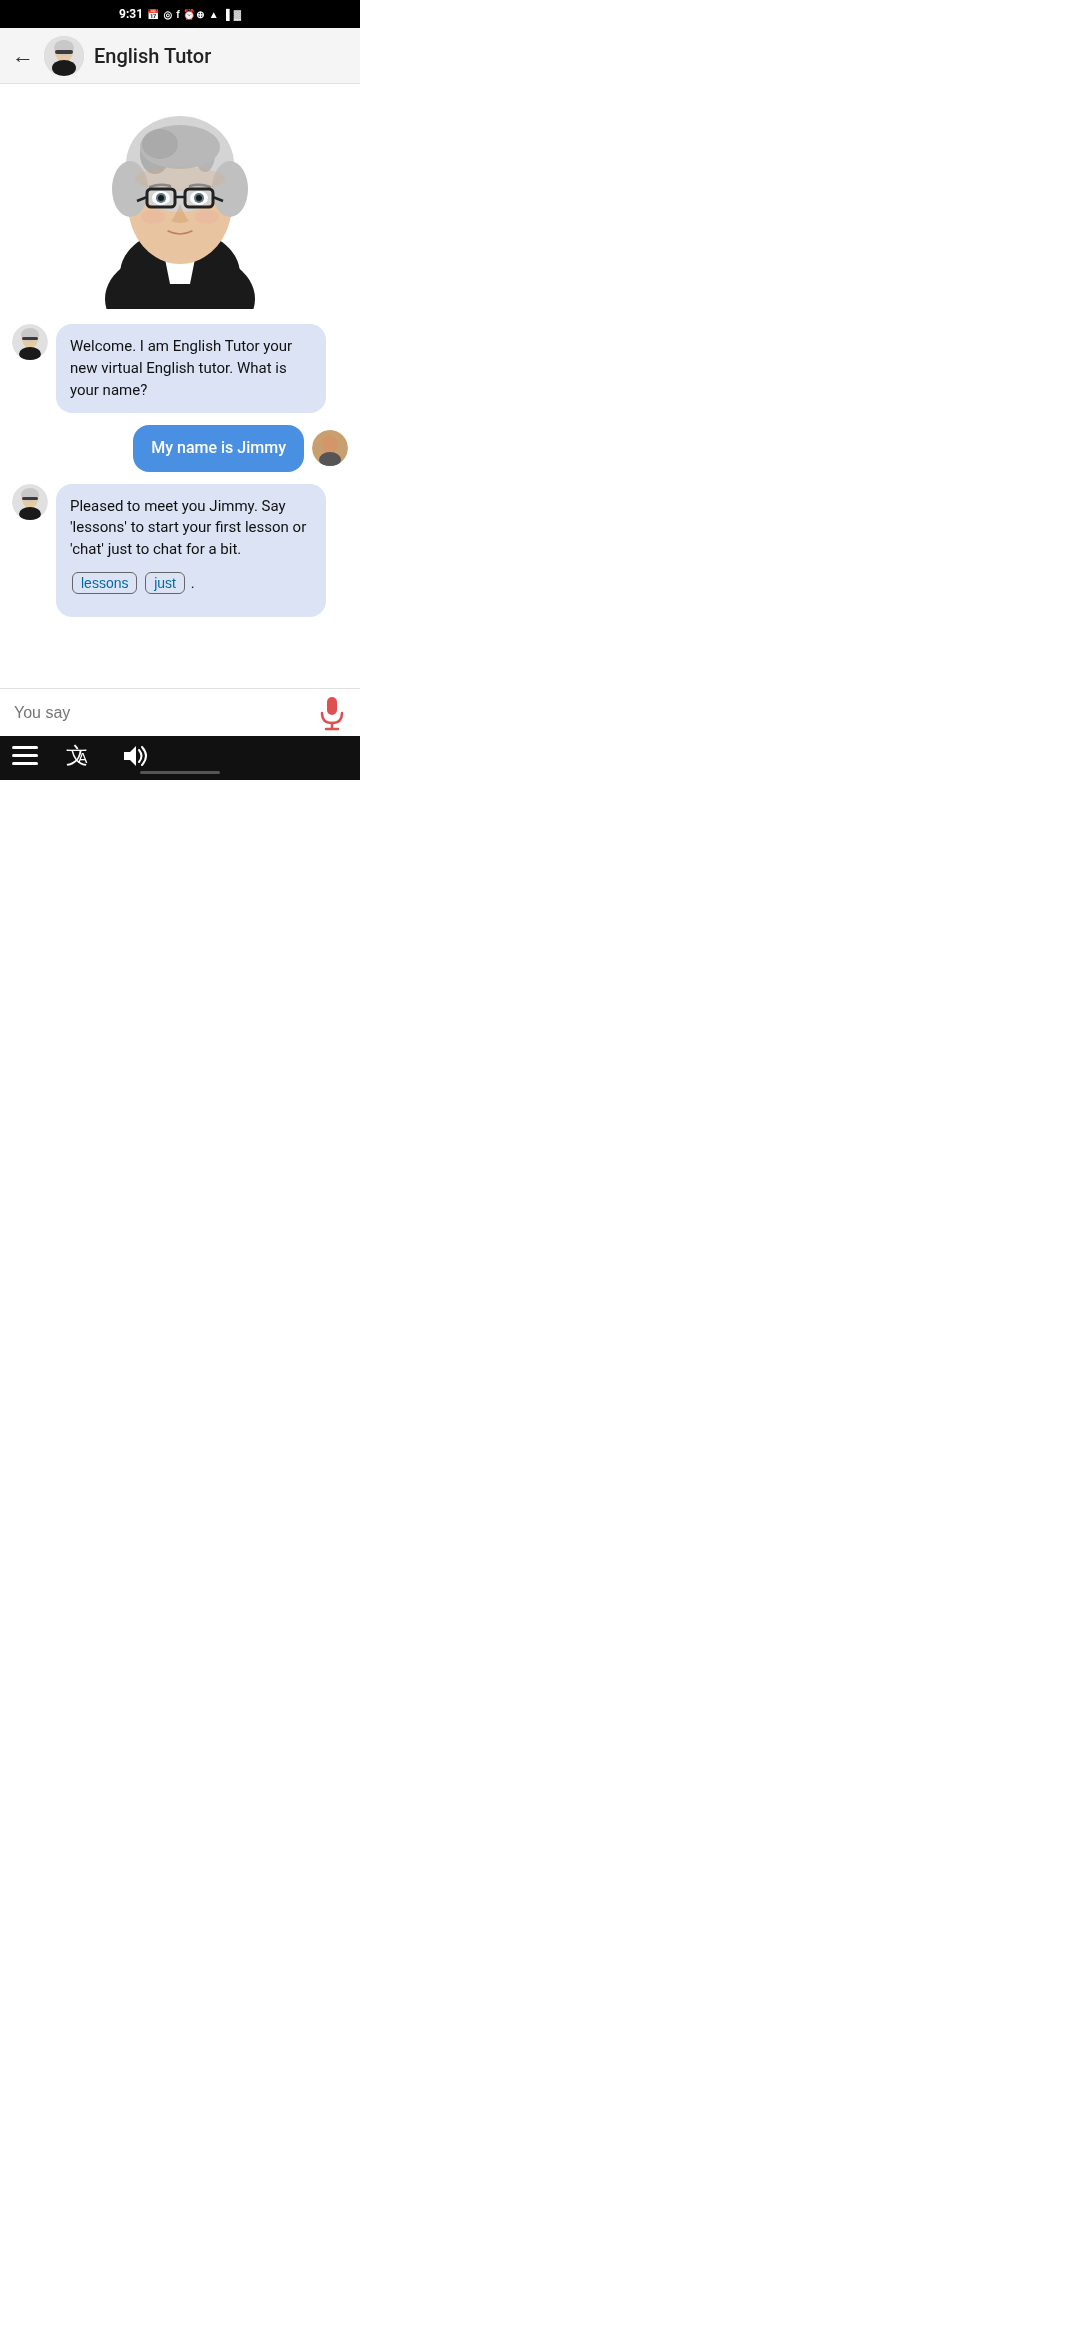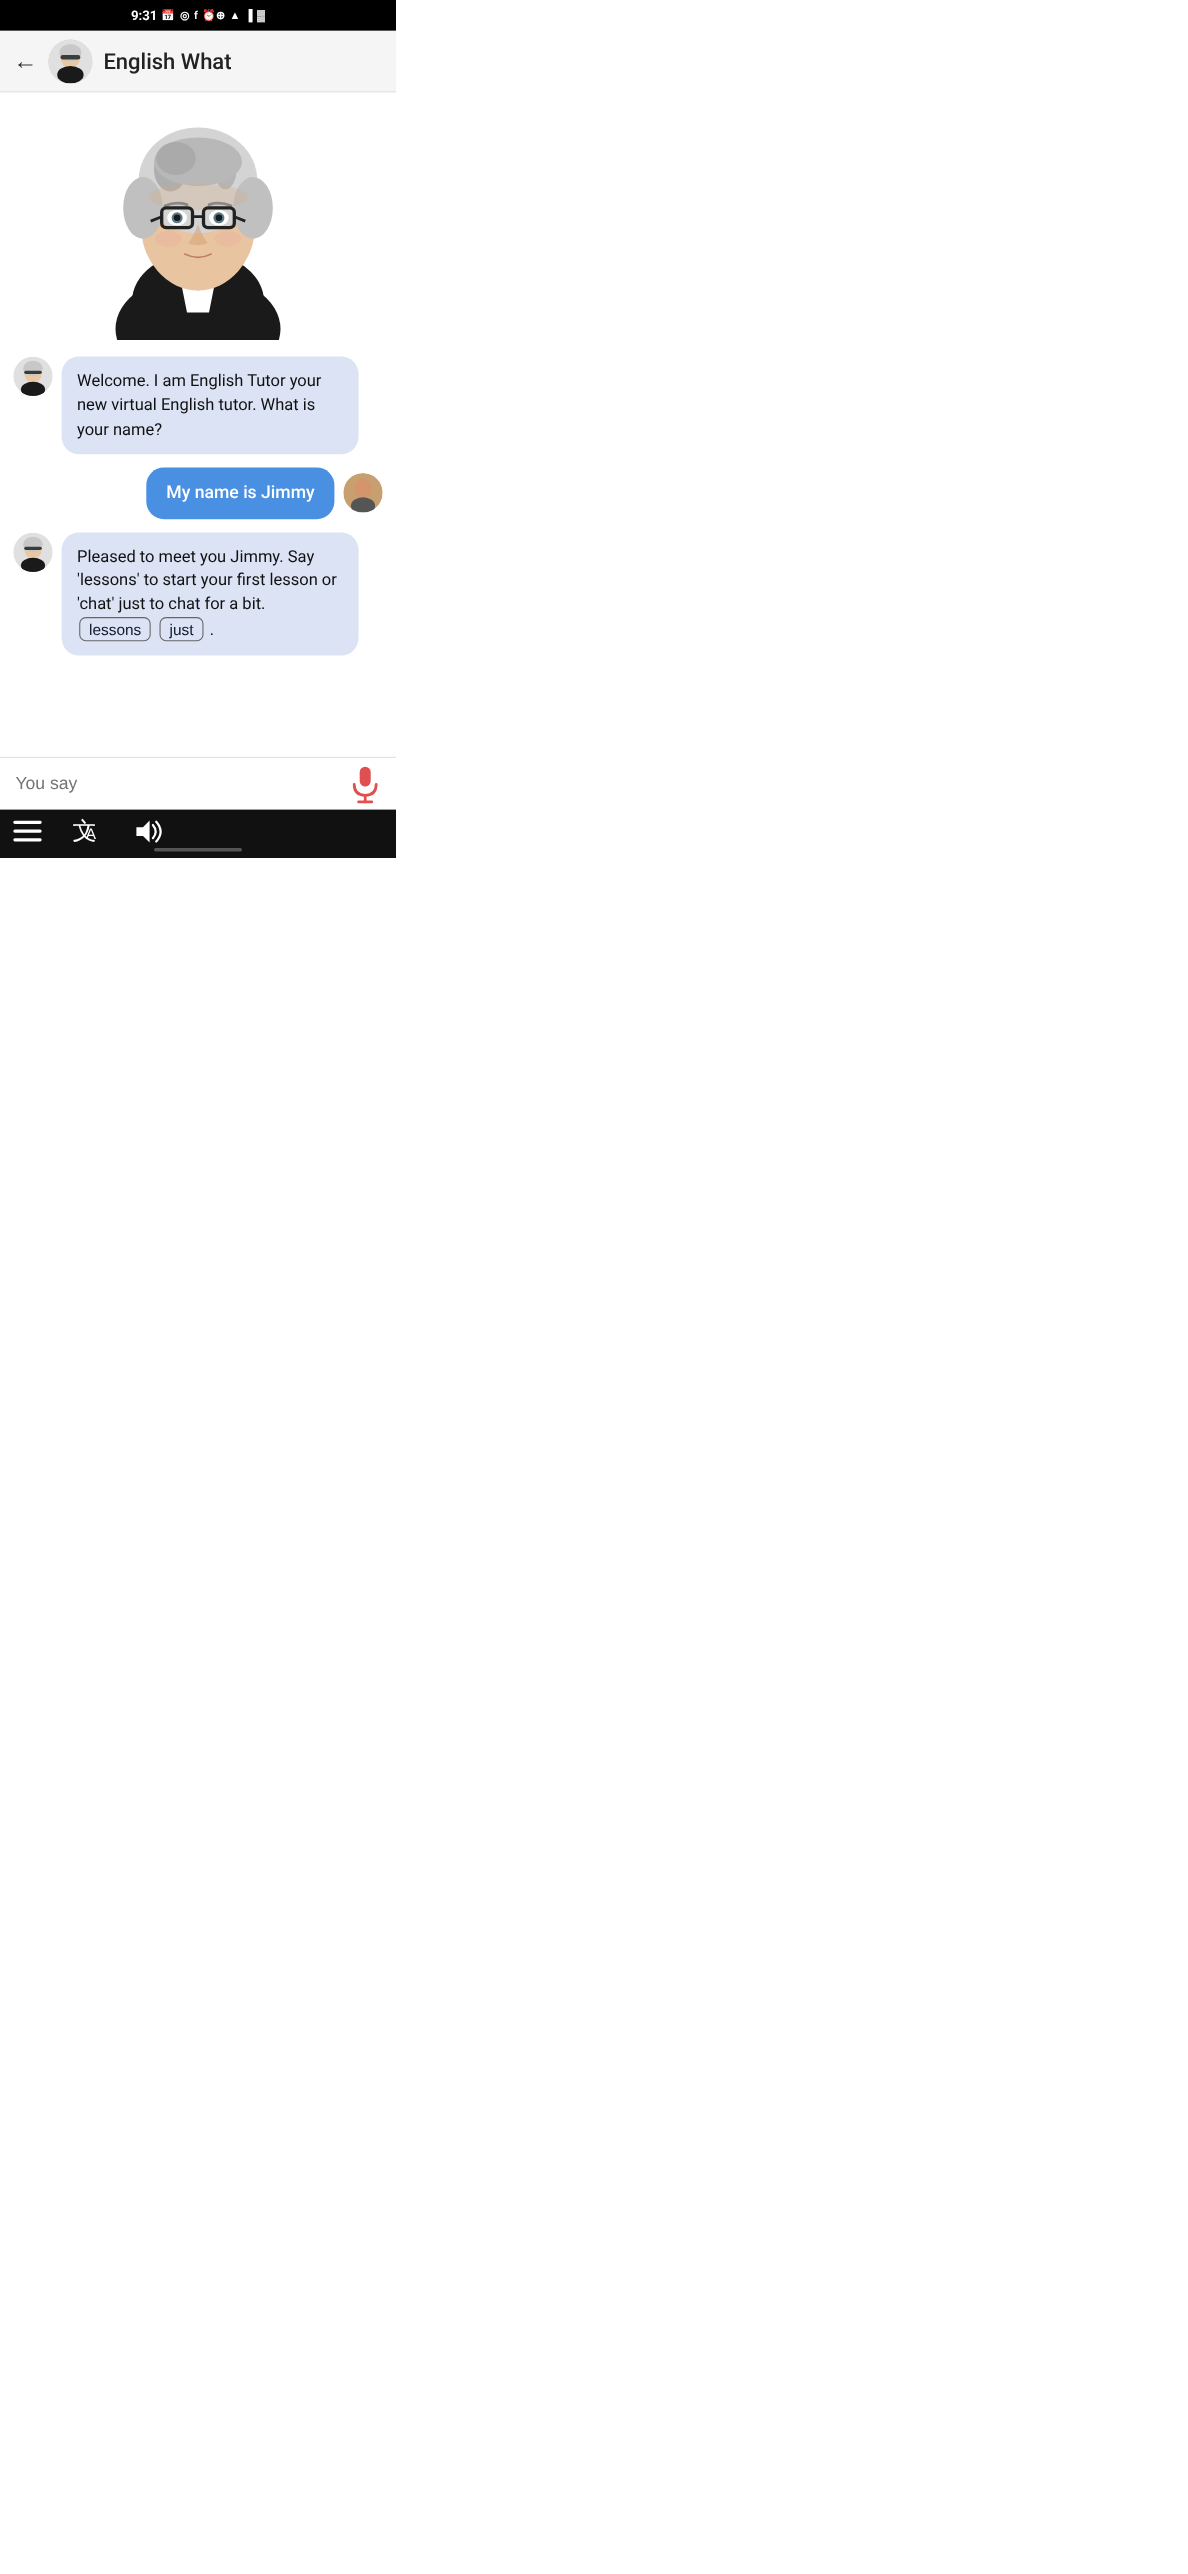--- a/index.html
+++ b/index.html
@@ -142,24 +142,24 @@
       justify-content: center;
     }
 
     
     .inline-btn {
       display: inline-block;
       border: 1.5px solid #666;
       border-radius: 6px;
       padding: 2px 8px;
       font-size: 14px;
-      color: #0f172a;
+      color: #0369a1;
       background: transparent;
       cursor: pointer;
-      margin: 0 2px;
+      margin: 11px 2px;
     }
 
     
     .input-bar {
       width: 100%;
       height: 48px;
       background: #fff;
       border-top: 1px solid #e0e0e0;
       display: flex;
       align-items: center;
@@ -233,21 +233,21 @@
   <div class="avatar-small">
 
     <svg viewBox="0 0 40 40" width="40" height="40">
       <circle cx="20" cy="20" r="20" fill="#e0e0e0"></circle>
       <ellipse cx="20" cy="16" rx="9" ry="10" fill="#e8c9a0"></ellipse>
       <ellipse cx="20" cy="12" rx="10" ry="8" fill="#c8c8c8"></ellipse>
       <rect x="11" y="14" width="18" height="4" rx="2" fill="#222" opacity="0.85"></rect>
       <ellipse cx="20" cy="32" rx="12" ry="8" fill="#1a1a1a"></ellipse>
     </svg>
   </div>
-  <span class="app-bar-title">English What</span>
+  <span class="app-bar-title">English Tutor</span>
 </div>
 
 <div class="main-content">
 
   <div class="avatar-large-container">
     <svg class="avatar-svg" viewBox="0 0 210 220" xmlns="http://www.w3.org/2000/svg">
 
       <rect width="210" height="220" fill="#ffffff"></rect>
 
       <ellipse cx="105" cy="210" rx="75" ry="50" fill="#1a1a1a"></ellipse>

